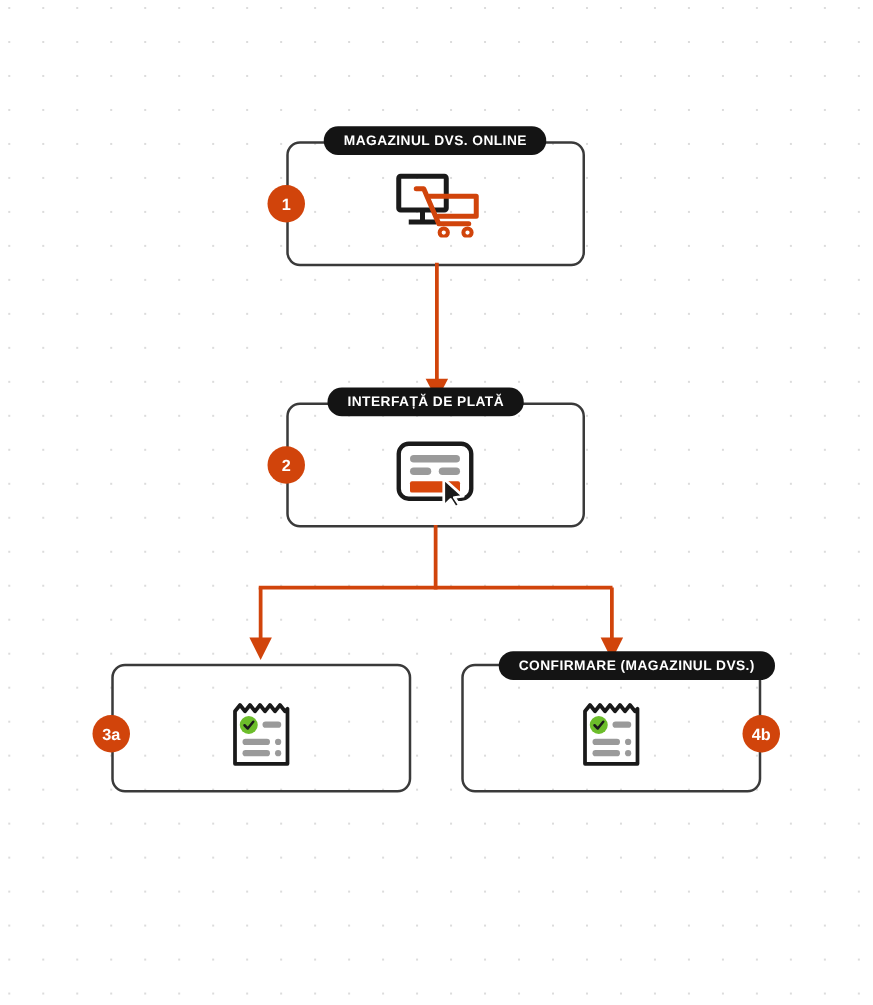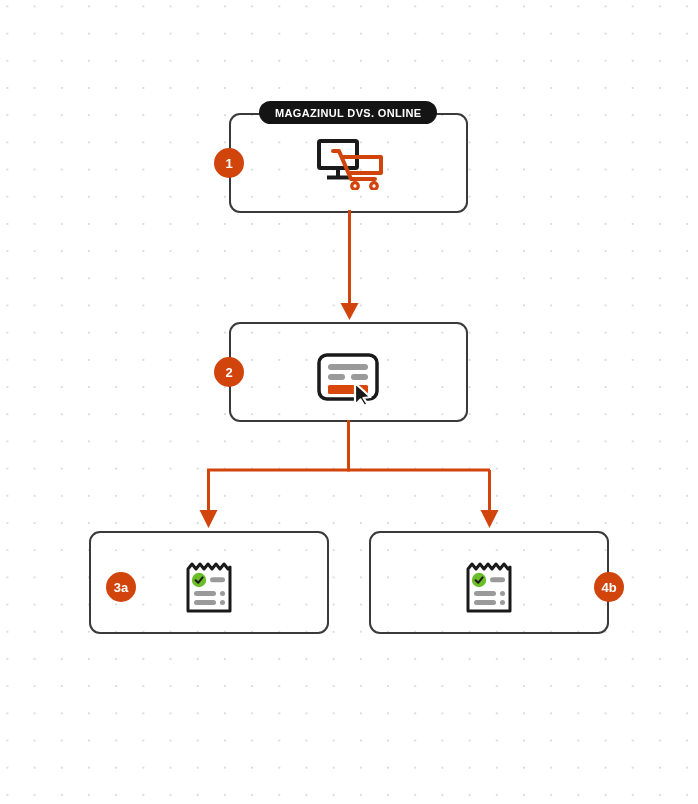--- a/index.html
+++ b/index.html
@@ -73,21 +73,21 @@
     font-weight: bold;
     z-index: 6;
   }
   .badge-round {
     width: 30px;
     height: 30px;
     font-size: 13px;
   }
   .badge-1  { left: 214px; top: 148px; }
   .badge-2  { left: 214px; top: 357px; }
-  .badge-3a { left: 74px;  top: 572px; margin-left: 32px; }
+  .badge-3a { left: 74px;  top: 572px; }
   .badge-3b { left: 594px; top: 572px; }
 
   
   .connector {
     position: absolute;
     z-index: 1;
   }
 
   
   .icon-wrap {
@@ -138,20 +138,21 @@
 
       <path d="M20 13 L26 13 L38 41 L62 41" fill="none" stroke="#d1440b" stroke-width="4" stroke-linecap="round" stroke-linejoin="round"></path>
       <path d="M30.5 19 L68 19 L68 35 L37.5 35" fill="none" stroke="#d1440b" stroke-width="4" stroke-linecap="round" stroke-linejoin="round"></path>
       <circle cx="42" cy="48" r="3.3" fill="none" stroke="#d1440b" stroke-width="3.2"></circle>
       <circle cx="61" cy="48" r="3.3" fill="none" stroke="#d1440b" stroke-width="3.2"></circle>
     </svg>
   </span>
 
   <div class="node-box node-2"></div>
 
+  <div class="pill pill-2">INTERFAȚĂ DE PLATĂ</div>
 
   <div class="badge badge-round badge-2">2</div>
 
   <span class="icon-wrap icon-payment">
     <svg width="68" height="54" viewBox="0 0 68 54">
       <rect x="3" y="3" width="58" height="44" rx="8" fill="#ffffff" stroke="#1a1a1a" stroke-width="3.5"></rect>
       <rect x="12" y="12" width="40" height="6" rx="3" fill="#9a9a9a"></rect>
       <rect x="12" y="22" width="17" height="6" rx="3" fill="#9a9a9a"></rect>
       <rect x="35" y="22" width="17" height="6" rx="3" fill="#9a9a9a"></rect>
       <rect x="12" y="33" width="40" height="9" rx="1.5" fill="#d8470c"></rect>
@@ -173,20 +174,21 @@
       <rect x="26" y="16.2" width="15" height="5" rx="2.5" fill="#9a9a9a"></rect>
       <rect x="10" y="30" width="22" height="5" rx="2.5" fill="#9a9a9a"></rect>
       <rect x="36" y="30" width="5" height="5" rx="2.5" fill="#9a9a9a"></rect>
       <rect x="10" y="39" width="22" height="5" rx="2.5" fill="#9a9a9a"></rect>
       <rect x="36" y="39" width="5" height="5" rx="2.5" fill="#9a9a9a"></rect>
     </svg>
   </span>
 
   <div class="node-box node-3b"></div>
 
+  <div class="pill pill-3b">CONFIRMARE (MAGAZINUL DVS.)</div>
 
   <div class="badge badge-round badge-3b">4b</div>
 
   <span class="icon-wrap icon-rec-b">
     <svg width="50" height="54" viewBox="0 0 50 54">
       <path d="M4 8 L8 3 L12 8 L16 3 L20 8 L24 3 L28 8 L32 3 L36 8 L40 3 L44 8 L46 6 L46 50 L4 50 Z" fill="#ffffff" stroke="#1a1a1a" stroke-width="3" stroke-linejoin="round"></path>
       <circle cx="15" cy="19" r="7.2" fill="#6cbd2a"></circle>
       <path d="M11.6 19.2 L14.2 21.8 L18.6 16.4" fill="none" stroke="#1a1a1a" stroke-width="2" stroke-linecap="round" stroke-linejoin="round"></path>
       <rect x="26" y="16.2" width="15" height="5" rx="2.5" fill="#9a9a9a"></rect>
       <rect x="10" y="30" width="22" height="5" rx="2.5" fill="#9a9a9a"></rect>

